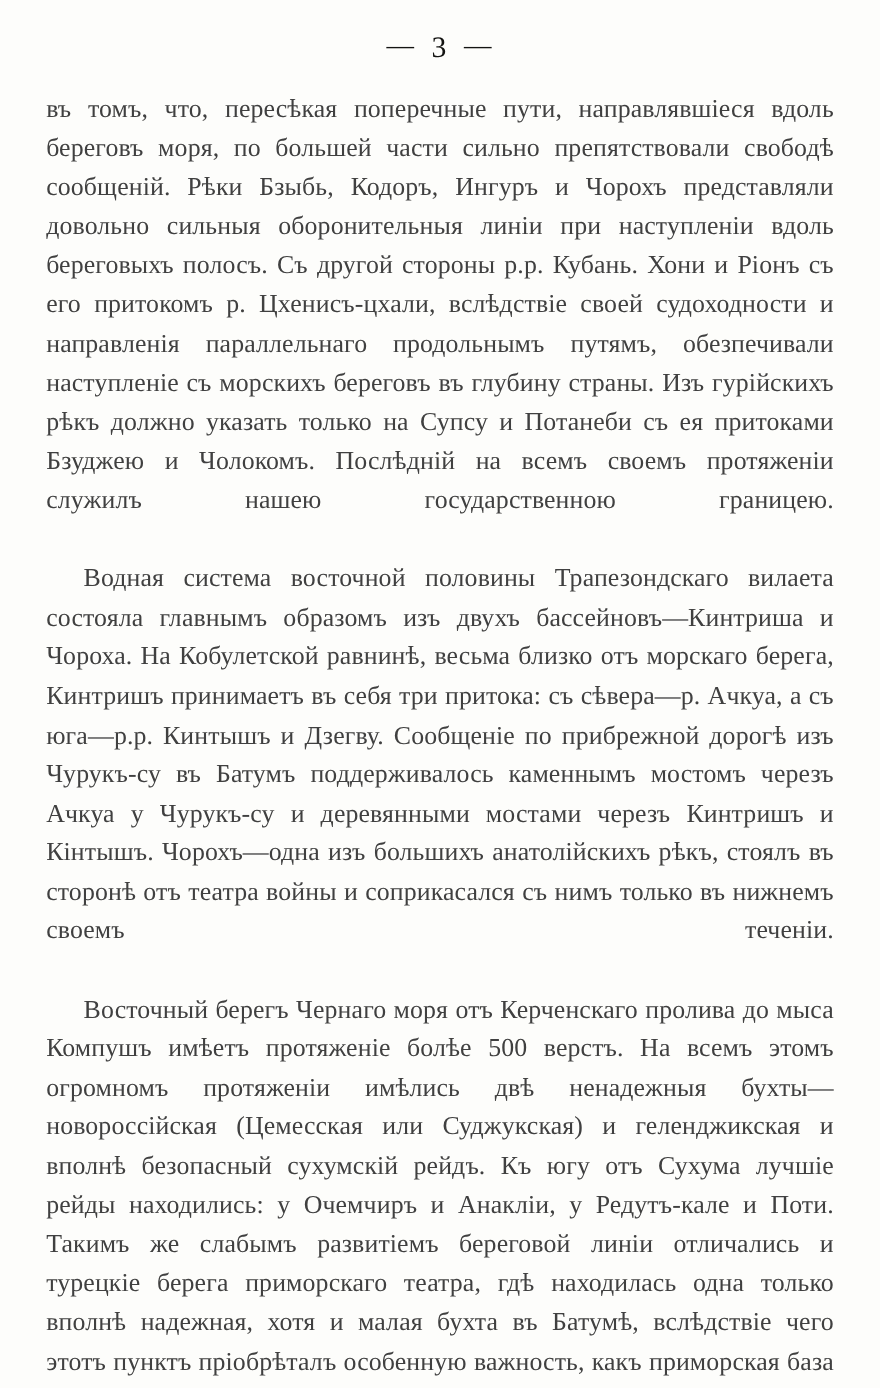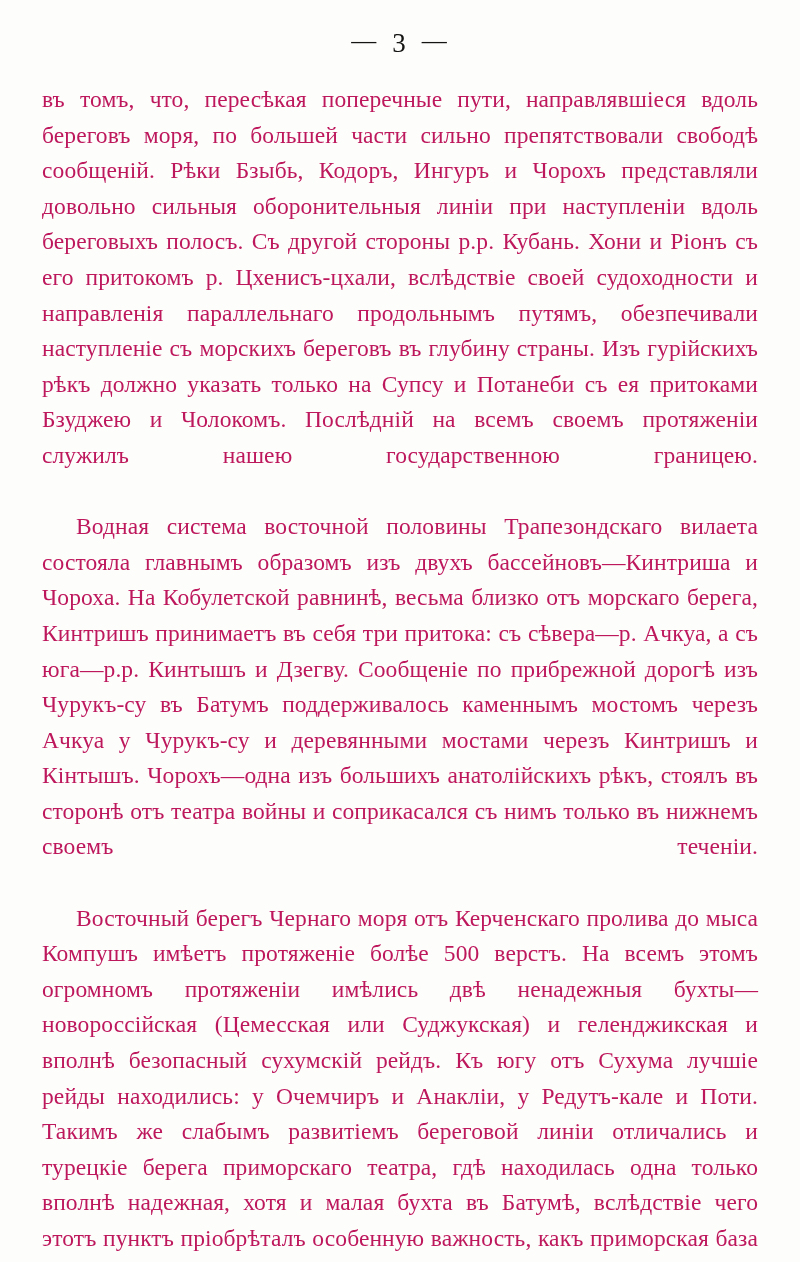--- a/index.html
+++ b/index.html
@@ -50,21 +50,21 @@
     top: 82px;
     left: 42px;
     width: 716px;
   }
   p.para {
     margin: 0;
     font-size: 23.5px;
     line-height: 35.6px;
     text-align: justify;
     text-justify: inter-word;
-    color: #be185d;
+    color: #404040;
     letter-spacing: 0.1px;
     word-spacing: 0.5px;
   }
   p.para.indent {
     text-indent: 34px;
   }
   
   p.para::after {
     content: "";
     display: inline-block;

